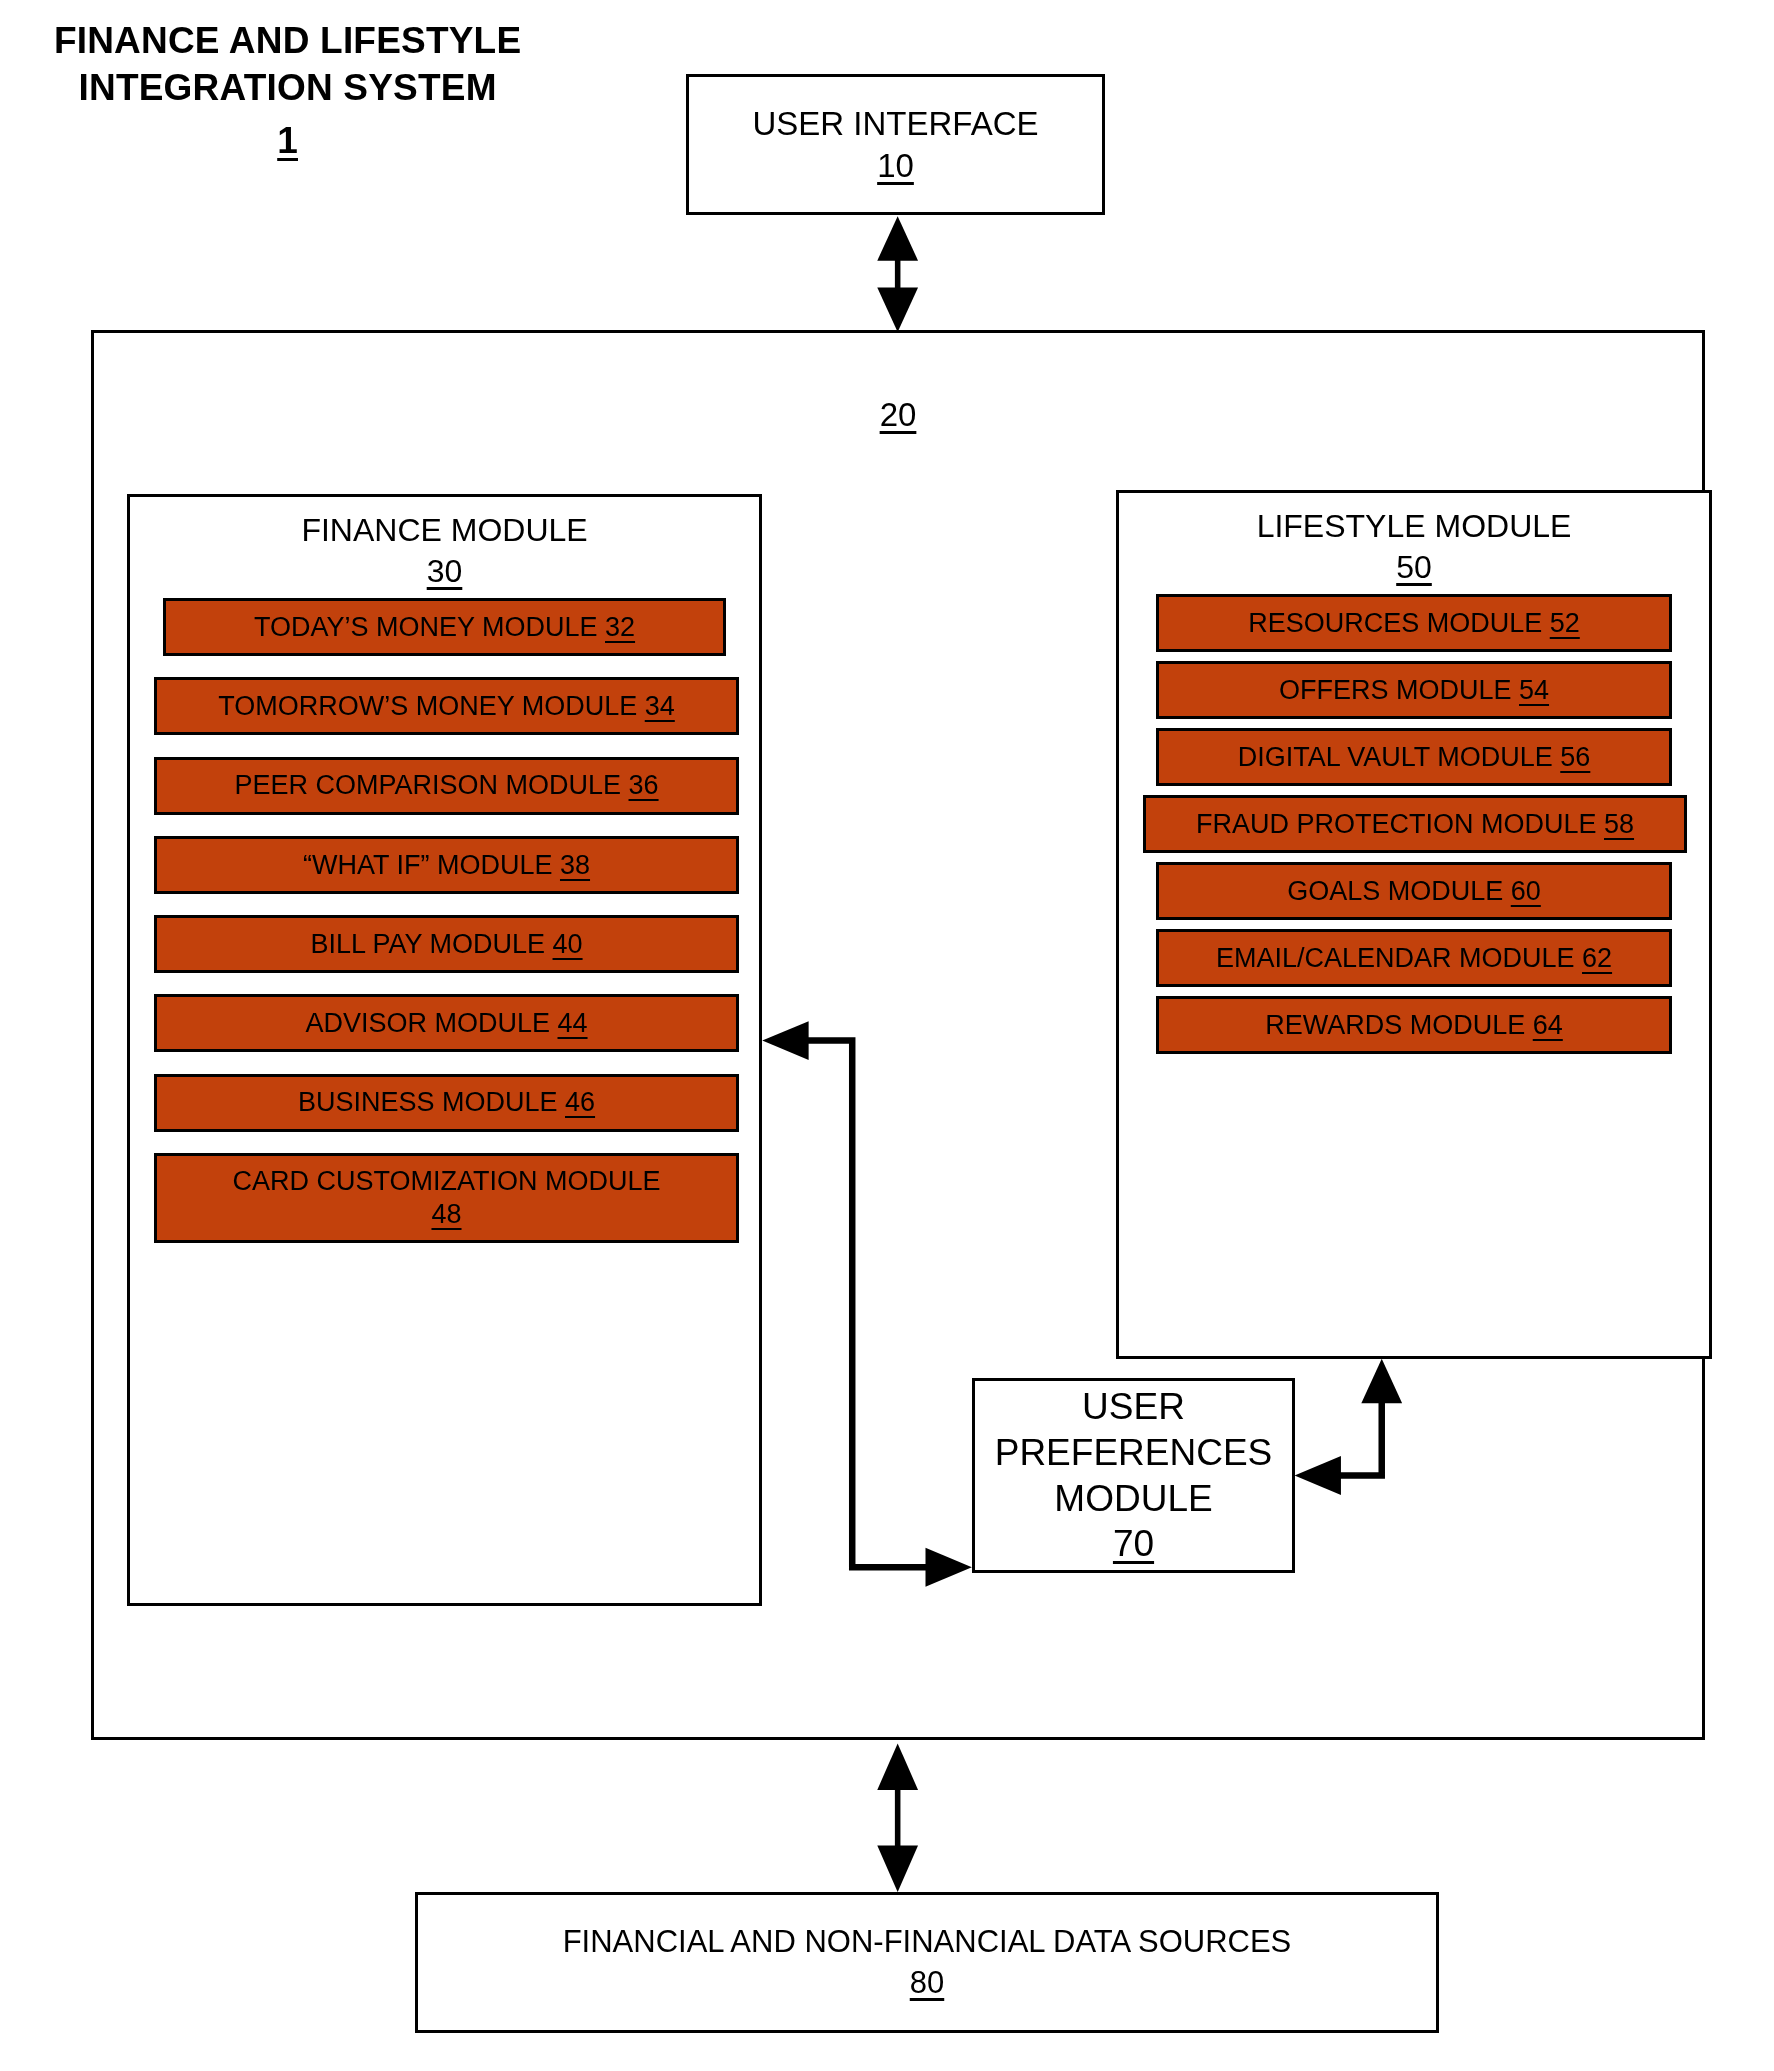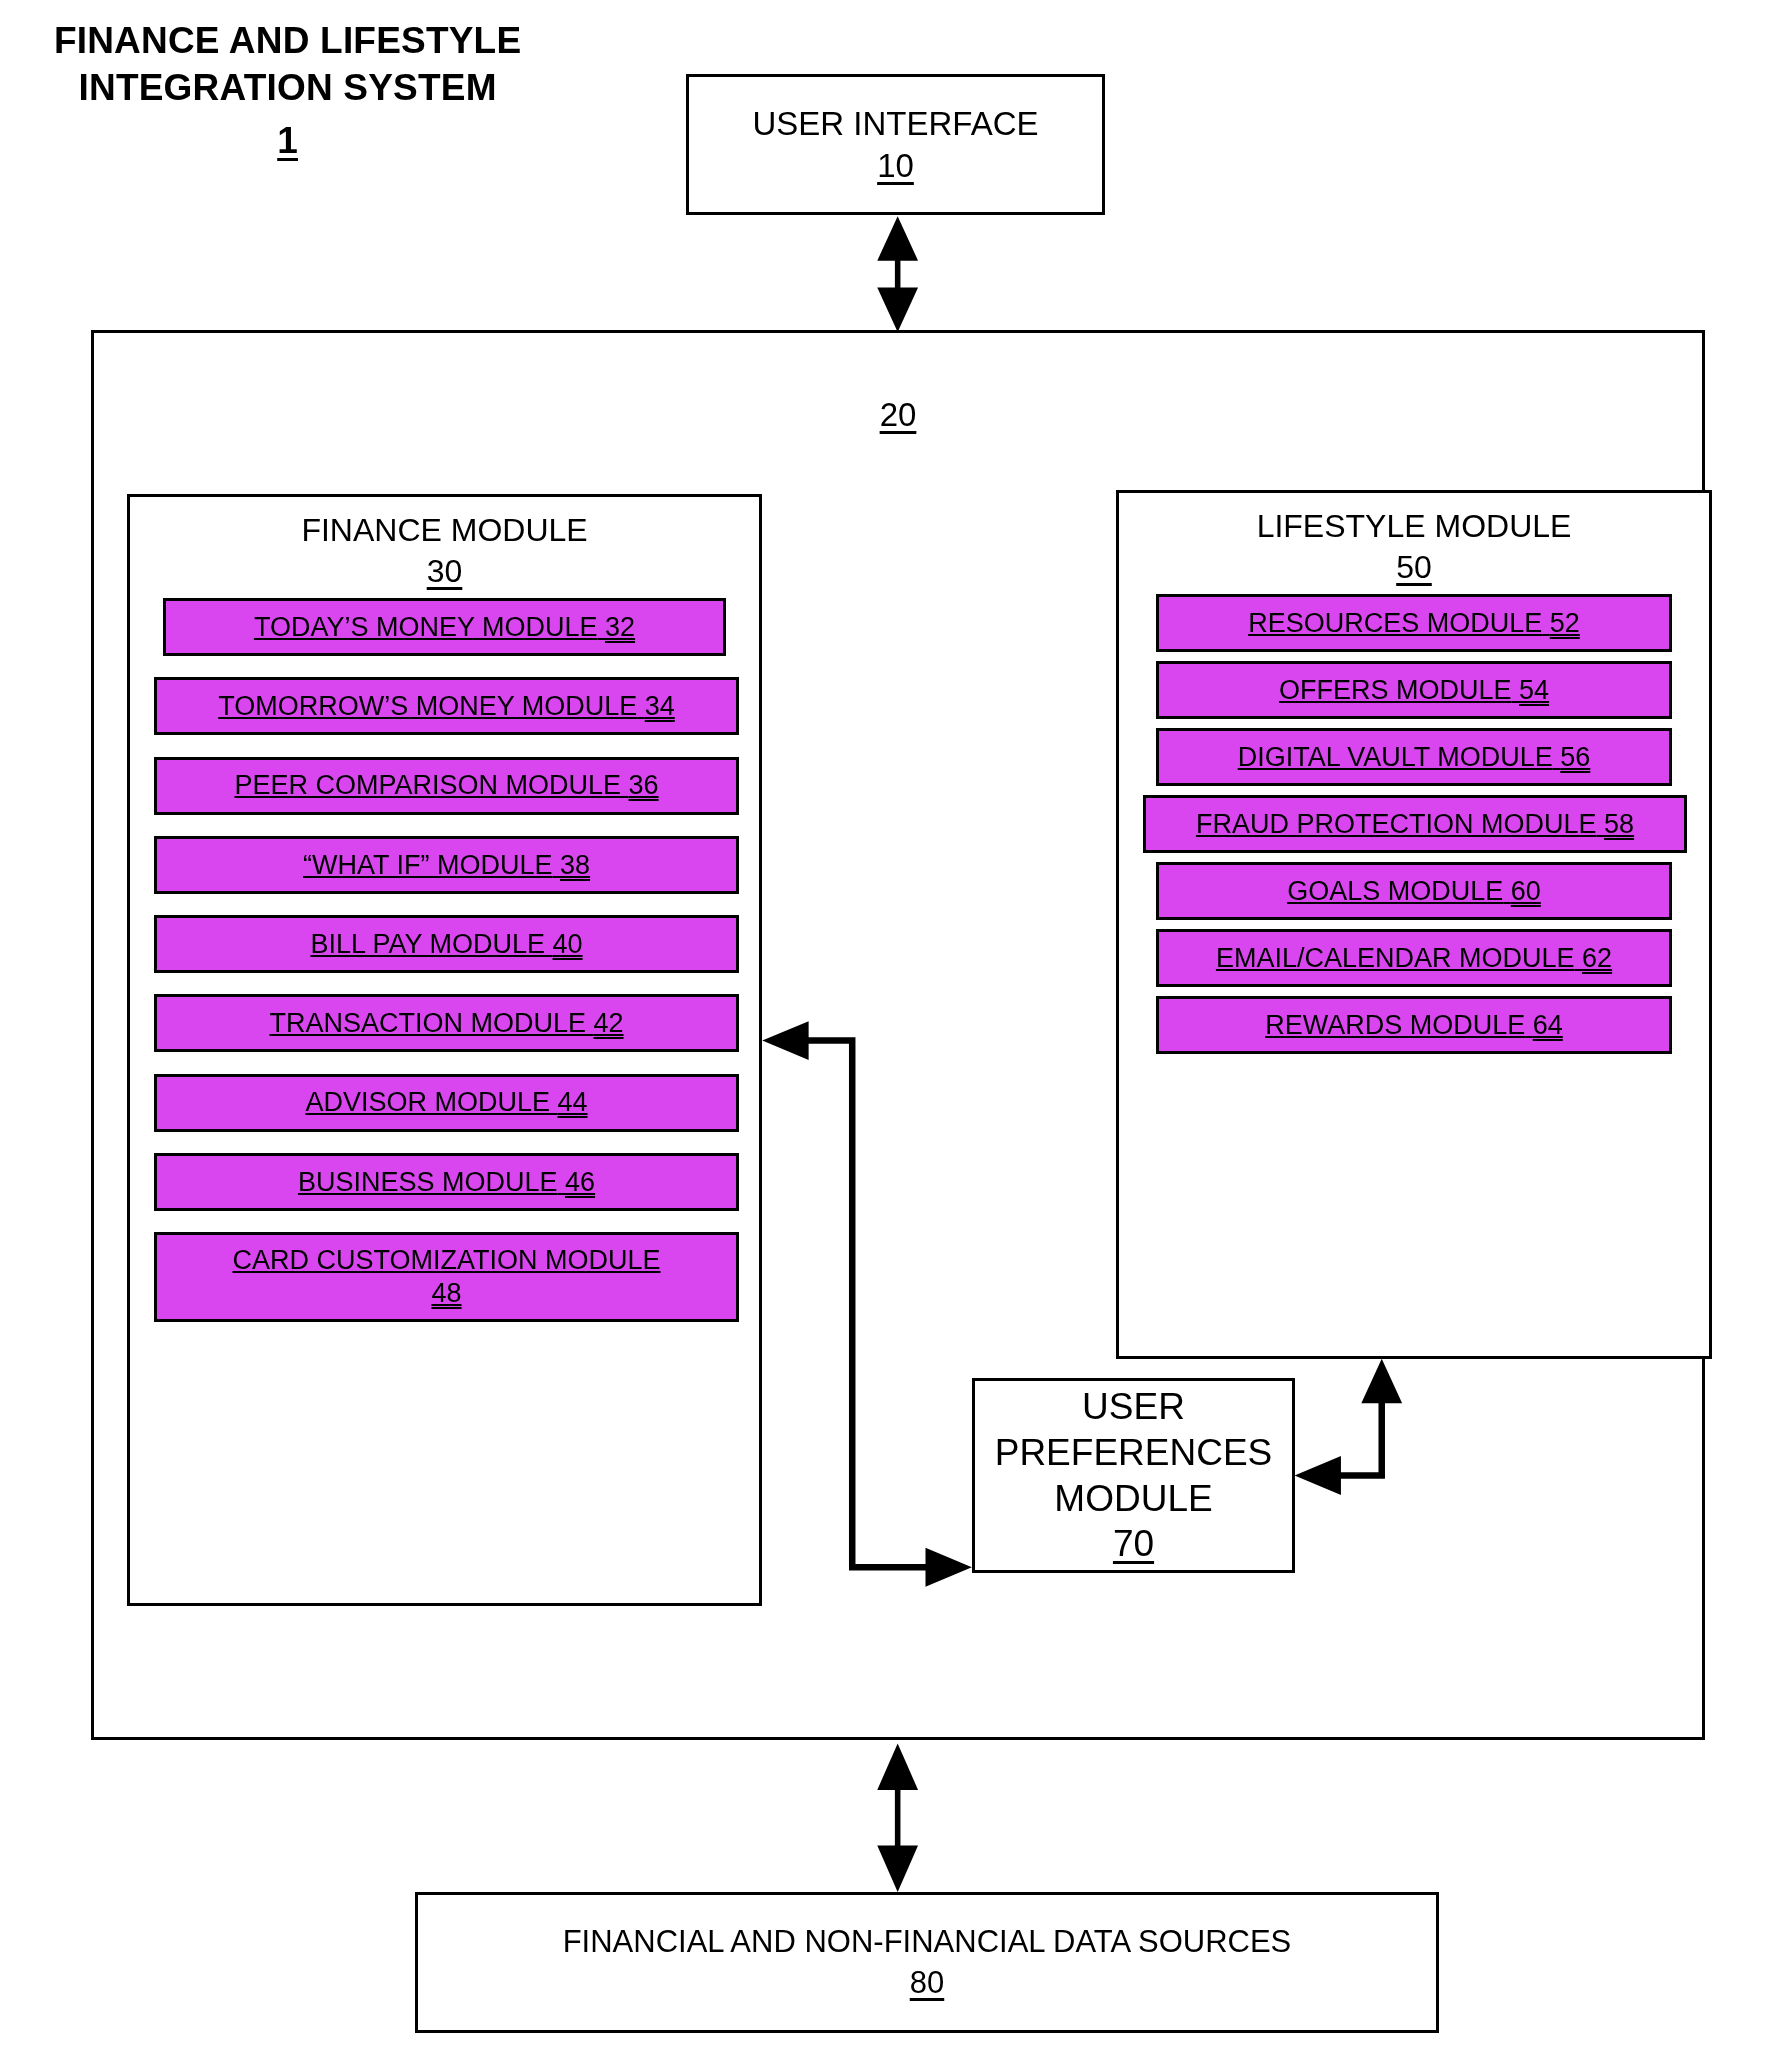--- a/index.html
+++ b/index.html
@@ -59,30 +59,29 @@
   #finance-module-box{ left:127px; top:494px; width:635px; height:1112px; }
   #lifestyle-module-box{ left:1116px; top:490px; width:596px; height:869px; }
 
   .column-heading{
     text-align:center; font-size:32px; line-height:1.28; margin-bottom:6px;
   }
 
   
   .chip{
     border:3.7px solid #000;
-    background:#d946ef;
+    background:#c2410c;
     box-sizing:border-box;
     text-align:center;
     font-size:27px;
     line-height:1.2;
     display:flex;
     align-items:center;
     justify-content:center;
     margin:0 auto;
-    text-decoration:underline;
   }
   #finance-list{display:flex;flex-direction:column;gap:21.3px;align-items:center;}
   #finance-list .chip{width:563px;height:58px;}
   #finance-list .chip.wide{width:585px;}
   #finance-list .chip.tall{width:585px;height:90px;flex-direction:column;line-height:1.22;}
 
   #lifestyle-list{display:flex;flex-direction:column;gap:9px;align-items:center;}
   #lifestyle-list .chip{width:516px;height:58px;}
   #lifestyle-list .chip.wide{width:544px;}
 
@@ -139,24 +138,20 @@
       <span><span>PEER COMPARISON MODULE</span>
       <span class="ref">36</span></span>
     </div>
     <div class="chip wide">
       <span><span>“WHAT IF” MODULE</span>
       <span class="ref">38</span></span>
     </div>
     <div class="chip wide">
       <span><span>BILL PAY MODULE</span>
       <span class="ref">40</span></span>
-    </div>
-    <div class="chip wide">
-      <span><span>TRANSACTION MODULE</span>
-      <span class="ref">42</span></span>
     </div>
     <div class="chip wide">
       <span><span>ADVISOR MODULE</span>
       <span class="ref">44</span></span>
     </div>
     <div class="chip wide">
       <span><span>BUSINESS MODULE</span>
       <span class="ref">46</span></span>
     </div>
     <div class="chip tall">

